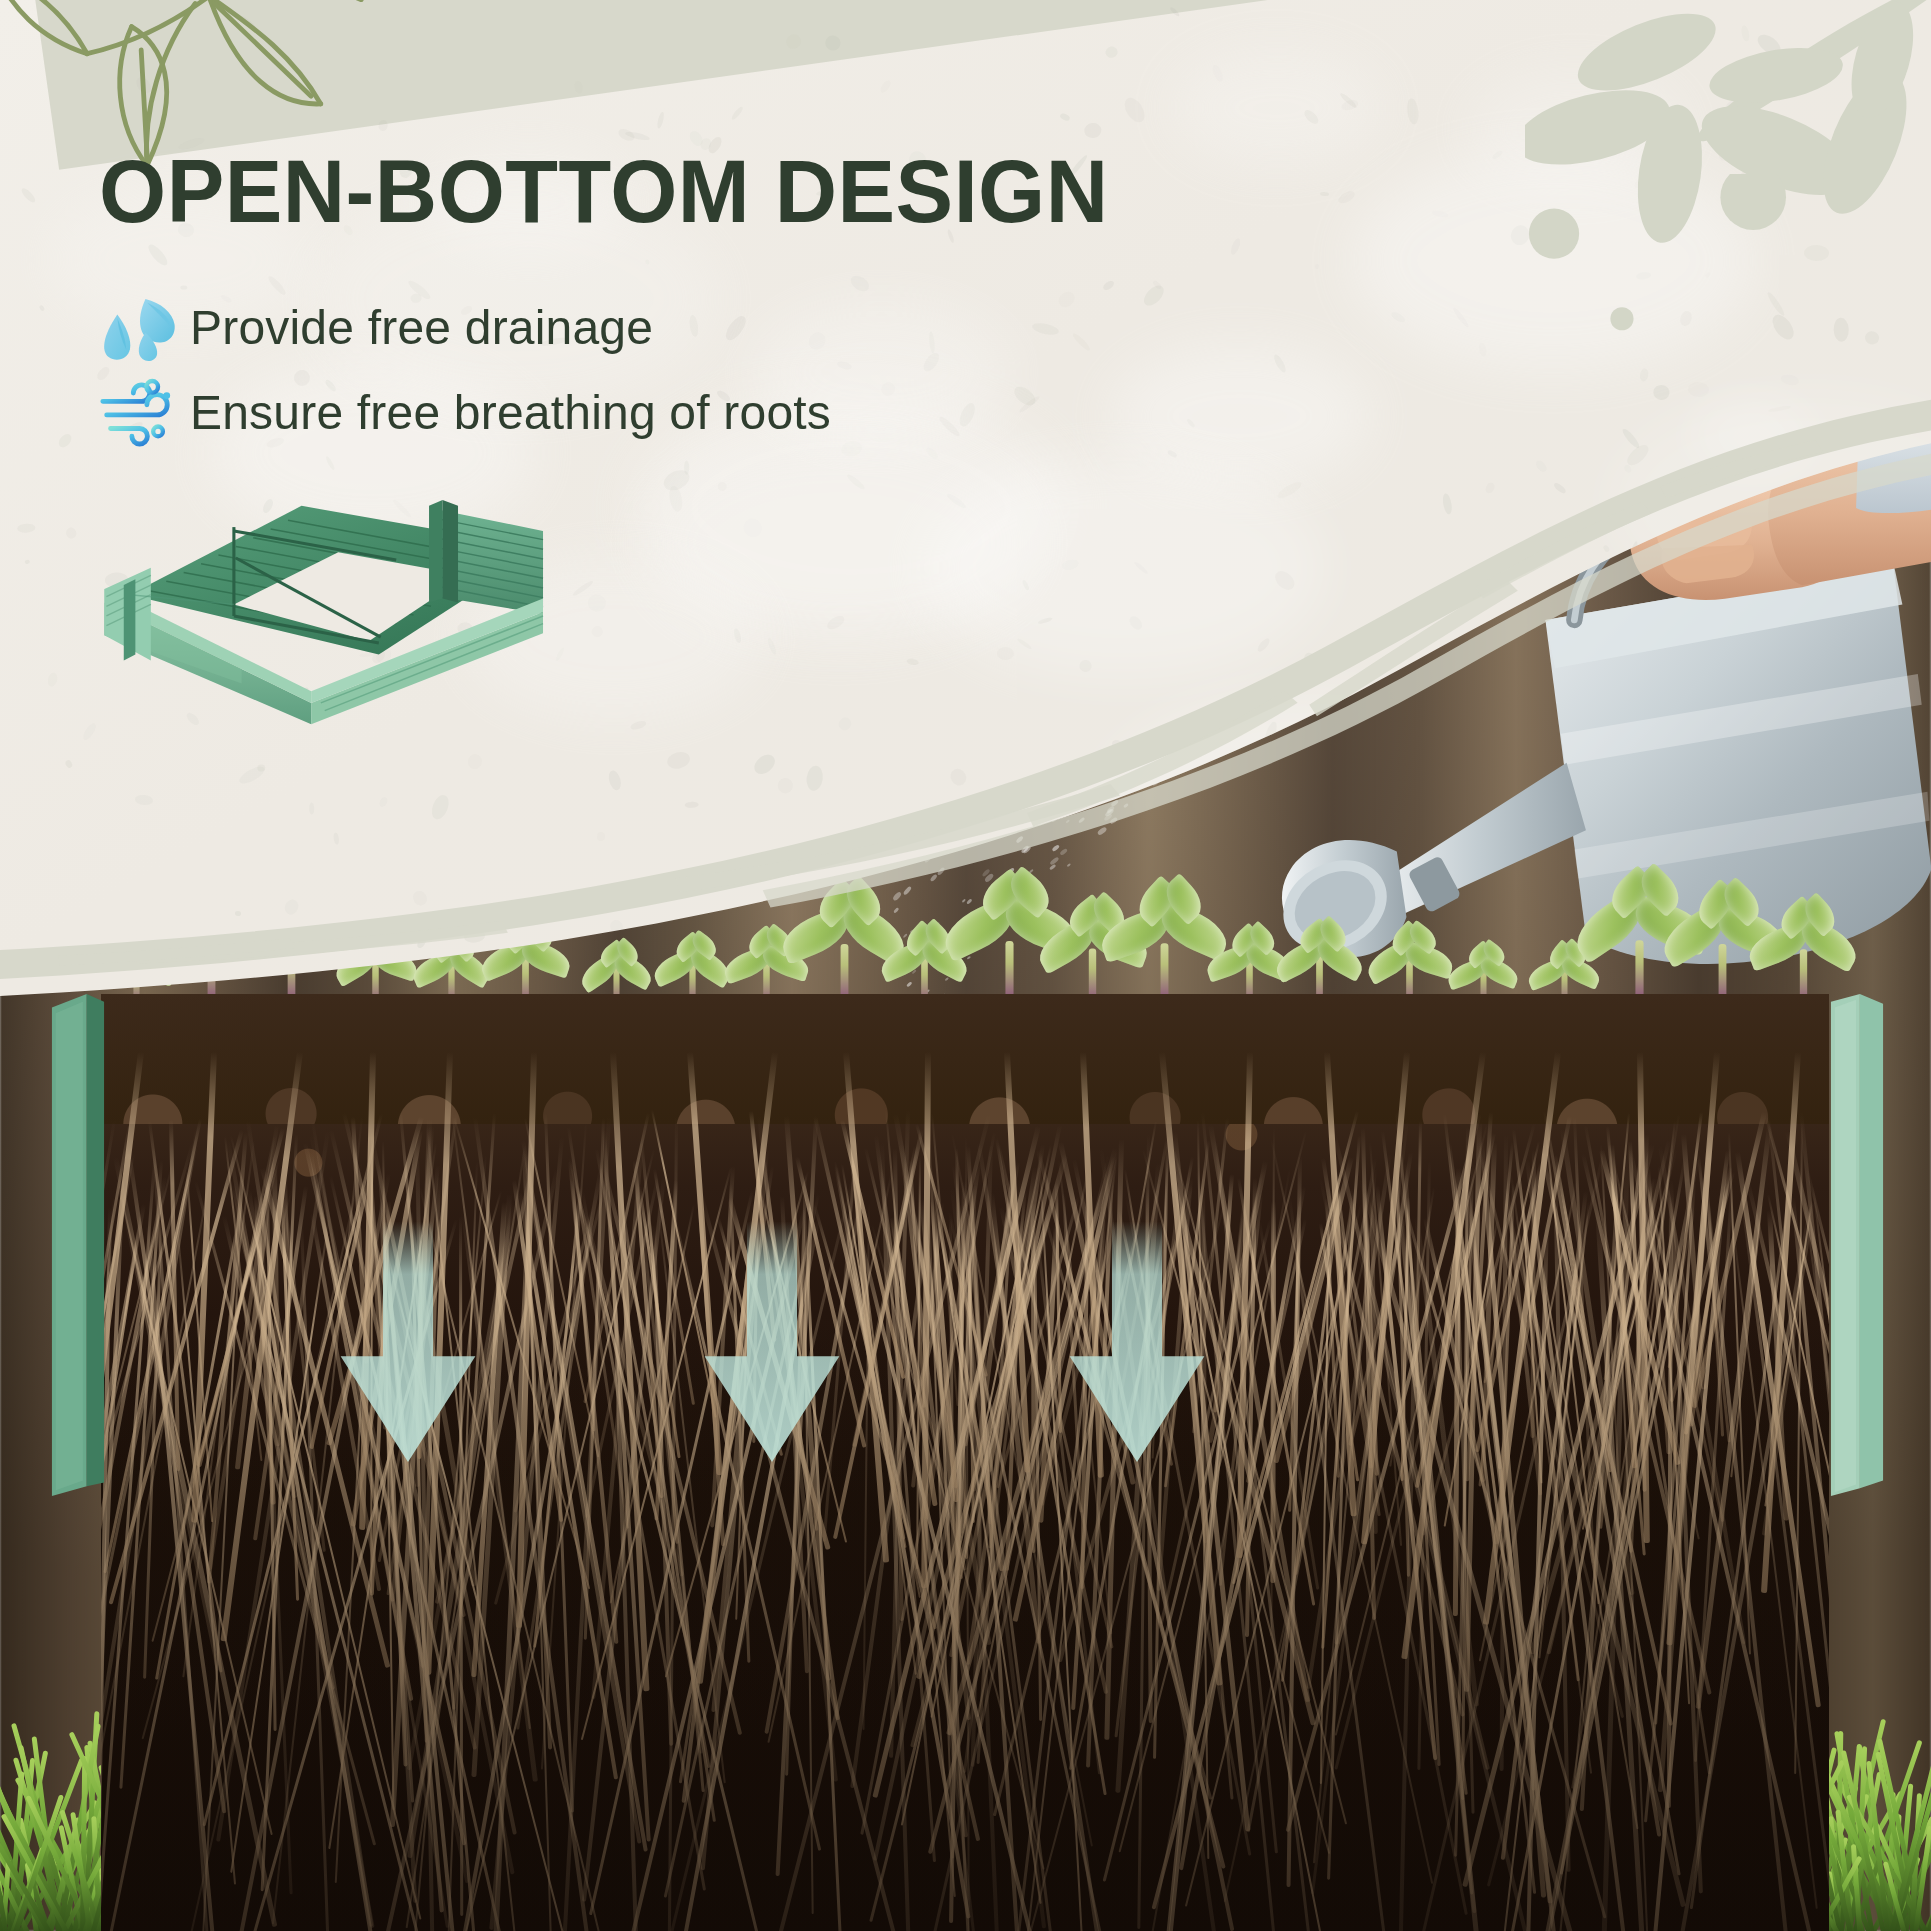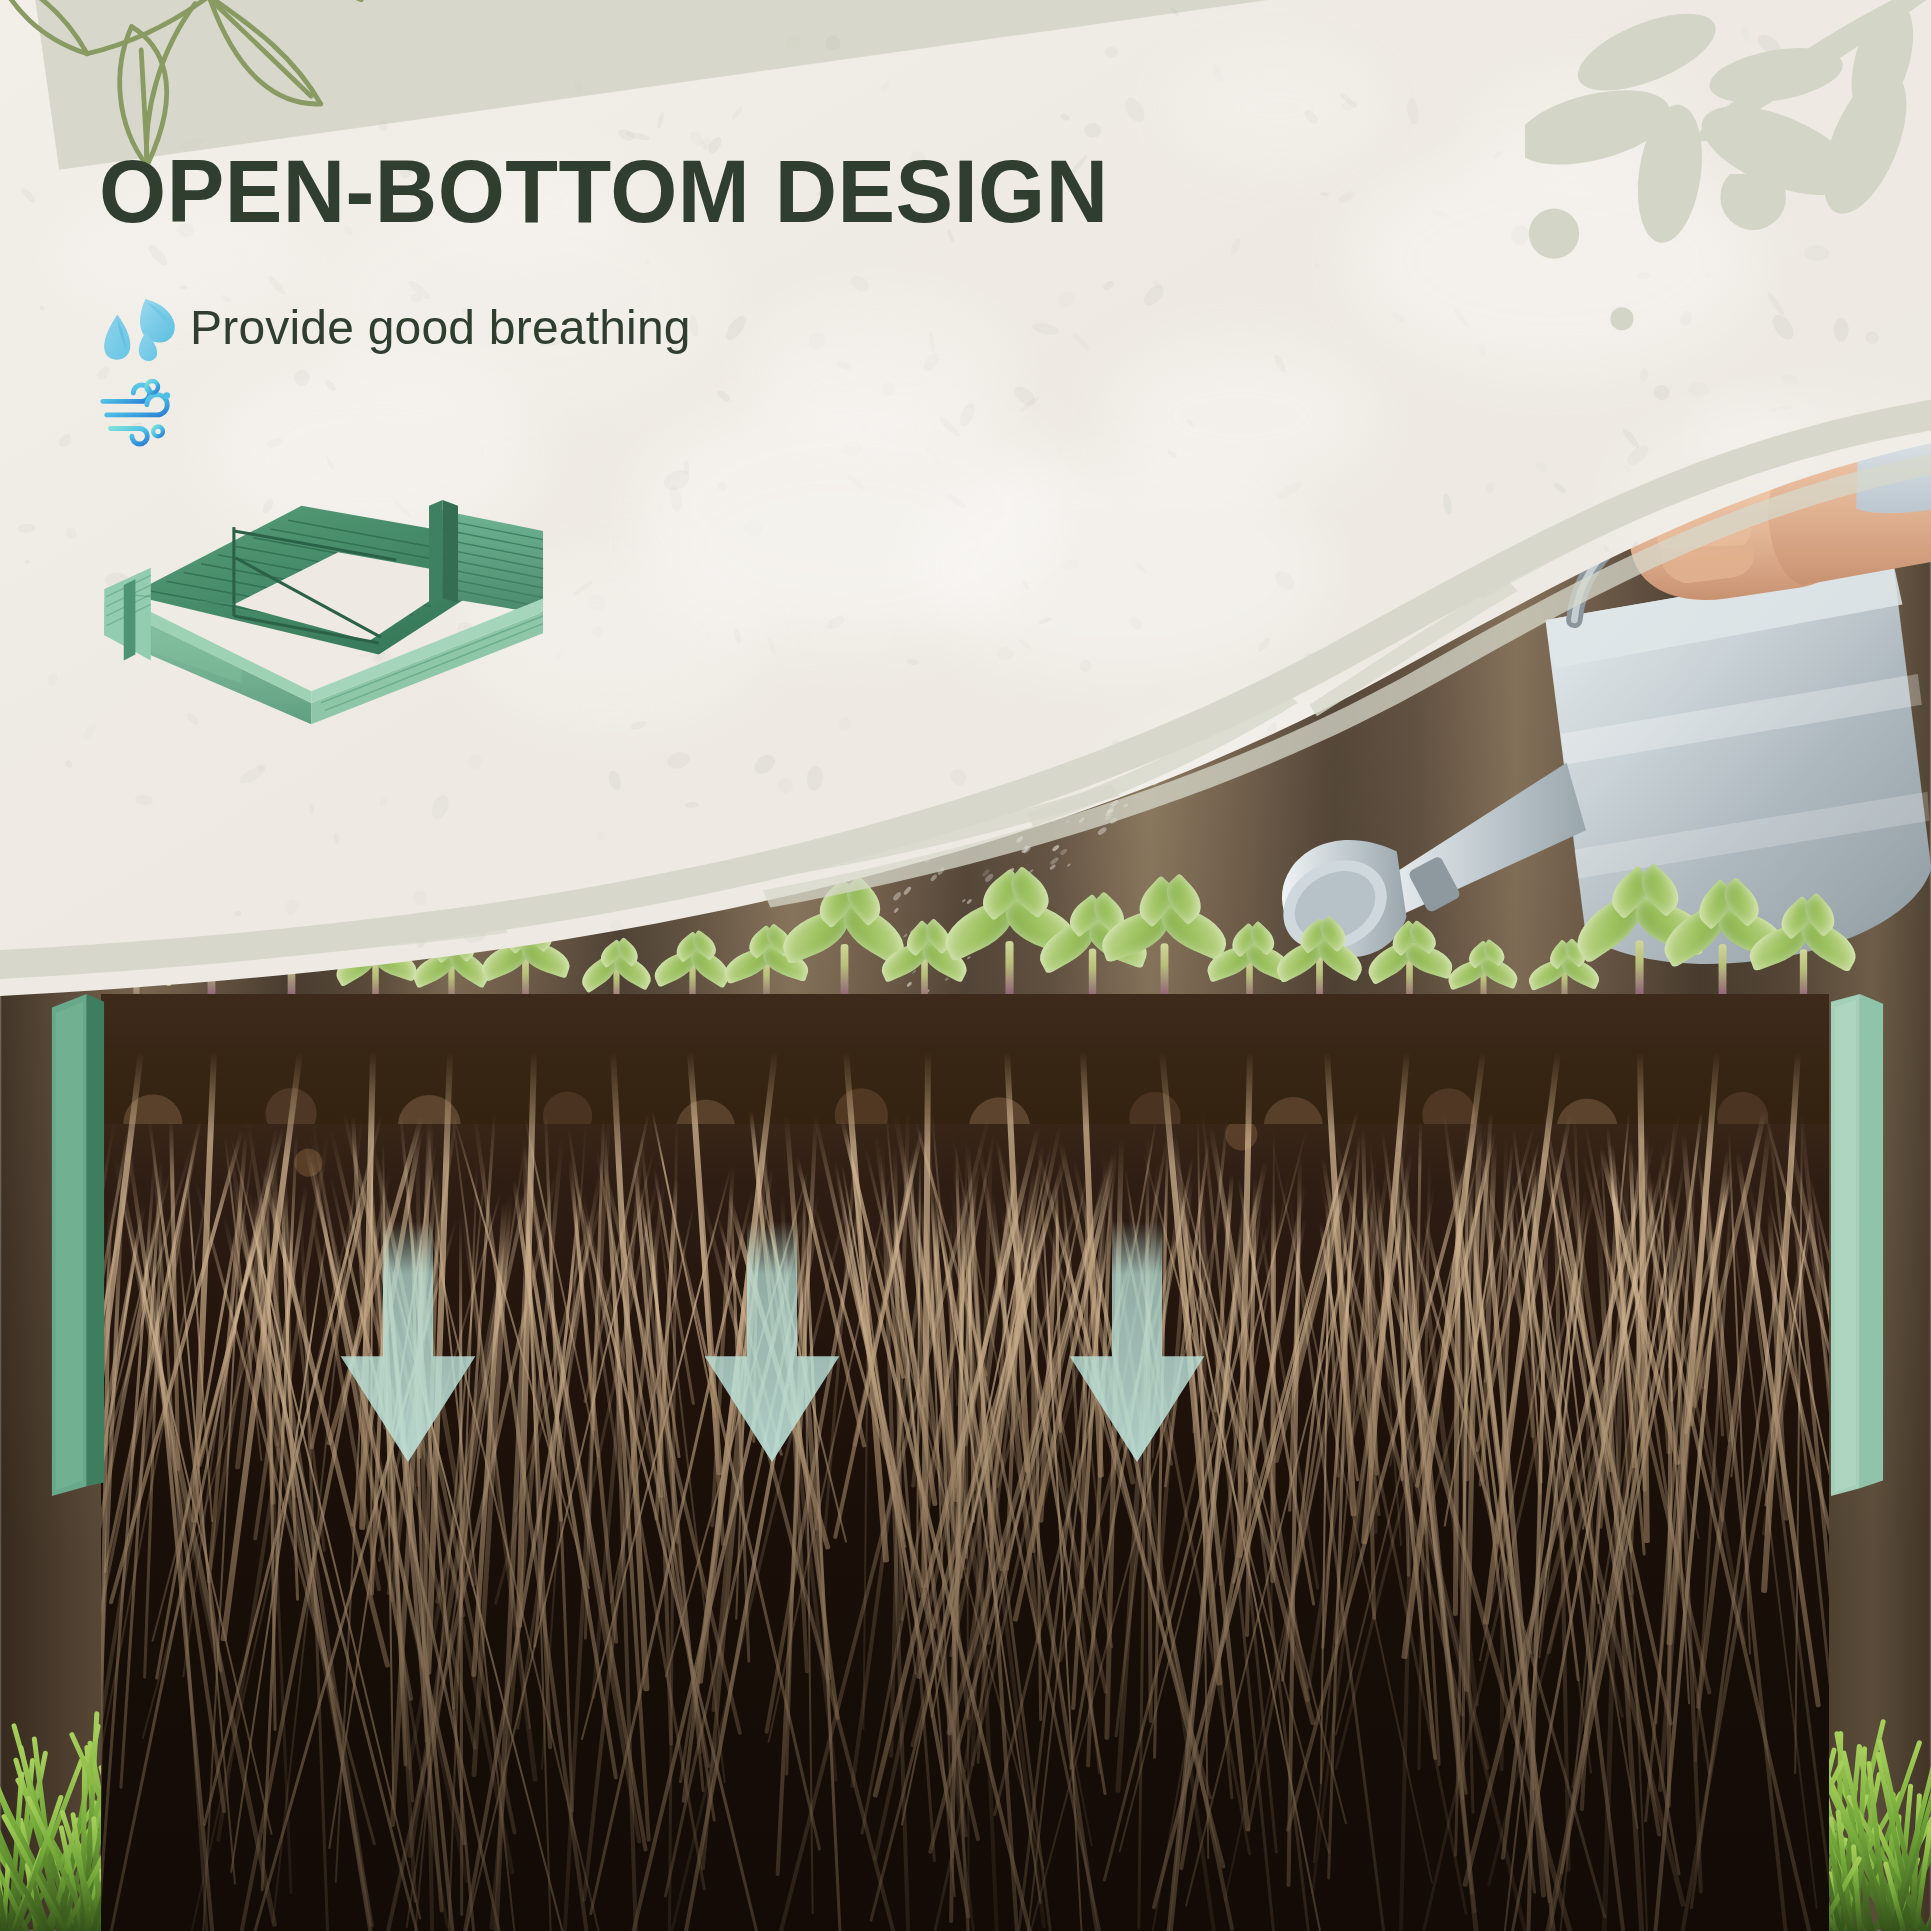--- a/index.html
+++ b/index.html
@@ -1984,21 +1984,21 @@
                 <stop offset="1" stop-color="#67c6e3"></stop>
             </linearGradient>
           </defs>
           <path d="M50 6 C66 10 78 20 80 32 C82 46 70 54 58 50 C44 46 40 28 50 6 Z" fill="url(#dropA)"></path>
           <path d="M52 10 C64 16 74 24 76 34 C70 28 60 18 52 10 Z" fill="#6cc6e4" opacity=".85"></path>
           <path d="M21 22 C30 34 36 48 34 58 C32 68 20 72 12 66 C4 60 6 44 21 22 Z" fill="url(#dropB)"></path>
           <path d="M21 26 C26 38 30 50 30 58 C25 48 22 36 21 26 Z" fill="#5cbfe0" opacity=".8"></path>
           <path d="M50 41 C58 48 63 57 62 63 C61 70 52 72 47 68 C41 64 42 52 50 41 Z" fill="url(#dropB)"></path>
         </svg>
       </span>
-      <span class="btxt">Provide good breathing</span>
+      <span class="btxt">Provide free drainage</span>
     </div>
 
     <div class="bullet">
       <span class="bi">
         <svg viewBox="0 0 96 72" width="93" height="70">
           <defs>
             <linearGradient id="windG" x1="0" y1="0" x2="1" y2="1">
               <stop offset="0" stop-color="#7ee0d8"></stop>
                 <stop offset=".5" stop-color="#4ec0e6"></stop>
               <stop offset="1" stop-color="#2a7fd4"></stop>
@@ -2009,17 +2009,18 @@
             <path d="M10 39 H62 A10.5 10.5 0 1 0 51.5 28.5"></path>
             <path d="M14 53 H44 A8 8 0 1 1 36 61"></path>
           </g>
           <g fill="none" stroke="url(#windG)" stroke-width="4.5">
             <circle cx="57" cy="10" r="6"></circle>
             <circle cx="63" cy="56" r="5"></circle>
           </g>
           <circle cx="72" cy="19" r="3.5" fill="#4ec0e6"></circle>
         </svg>
       </span>
+      <span class="btxt">Ensure free breathing of roots</span>
     </div>
   </div>
 
 </div>
 
 
 </body></html>

